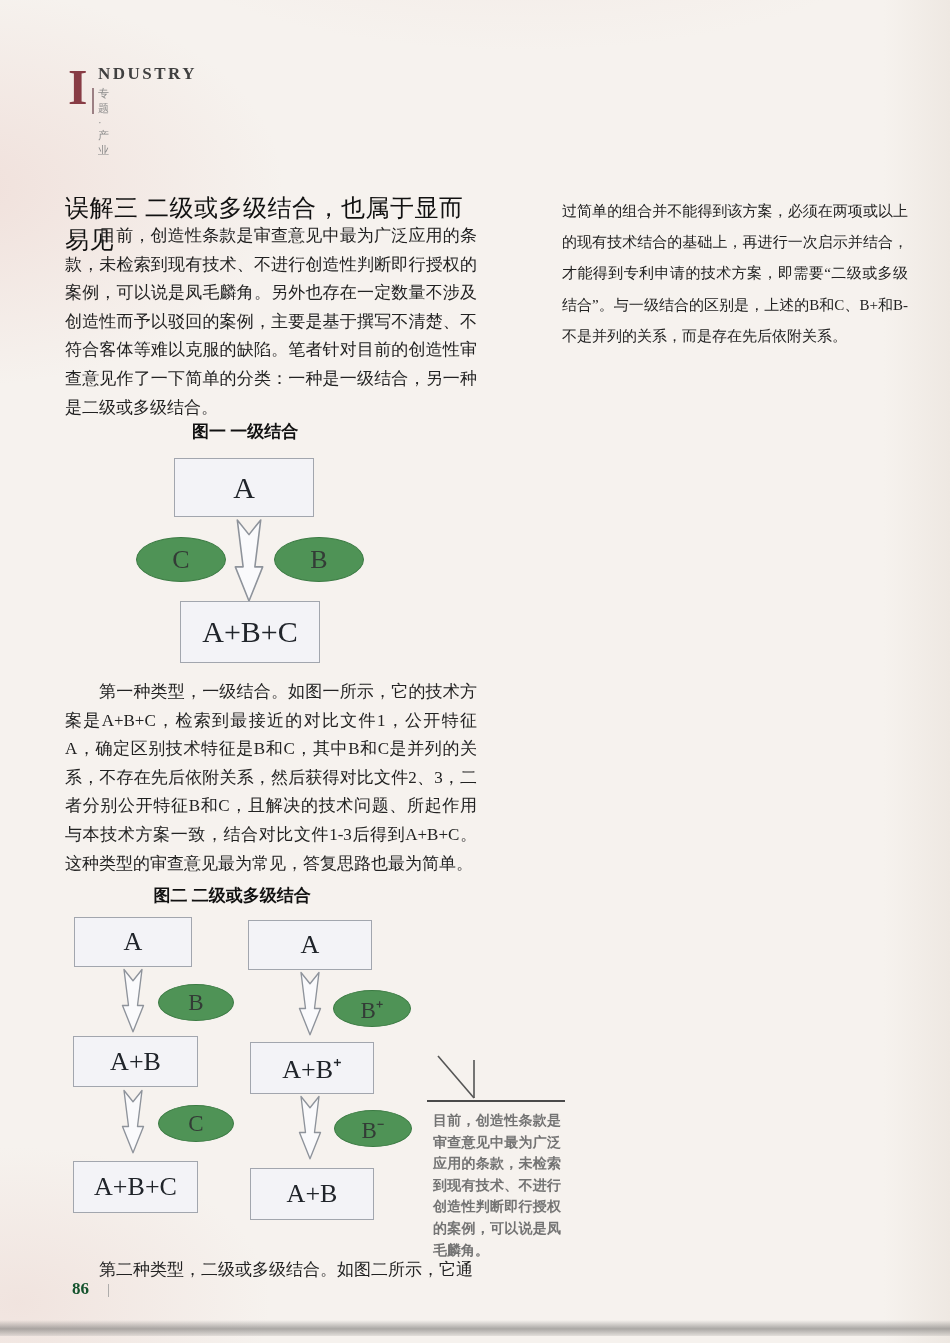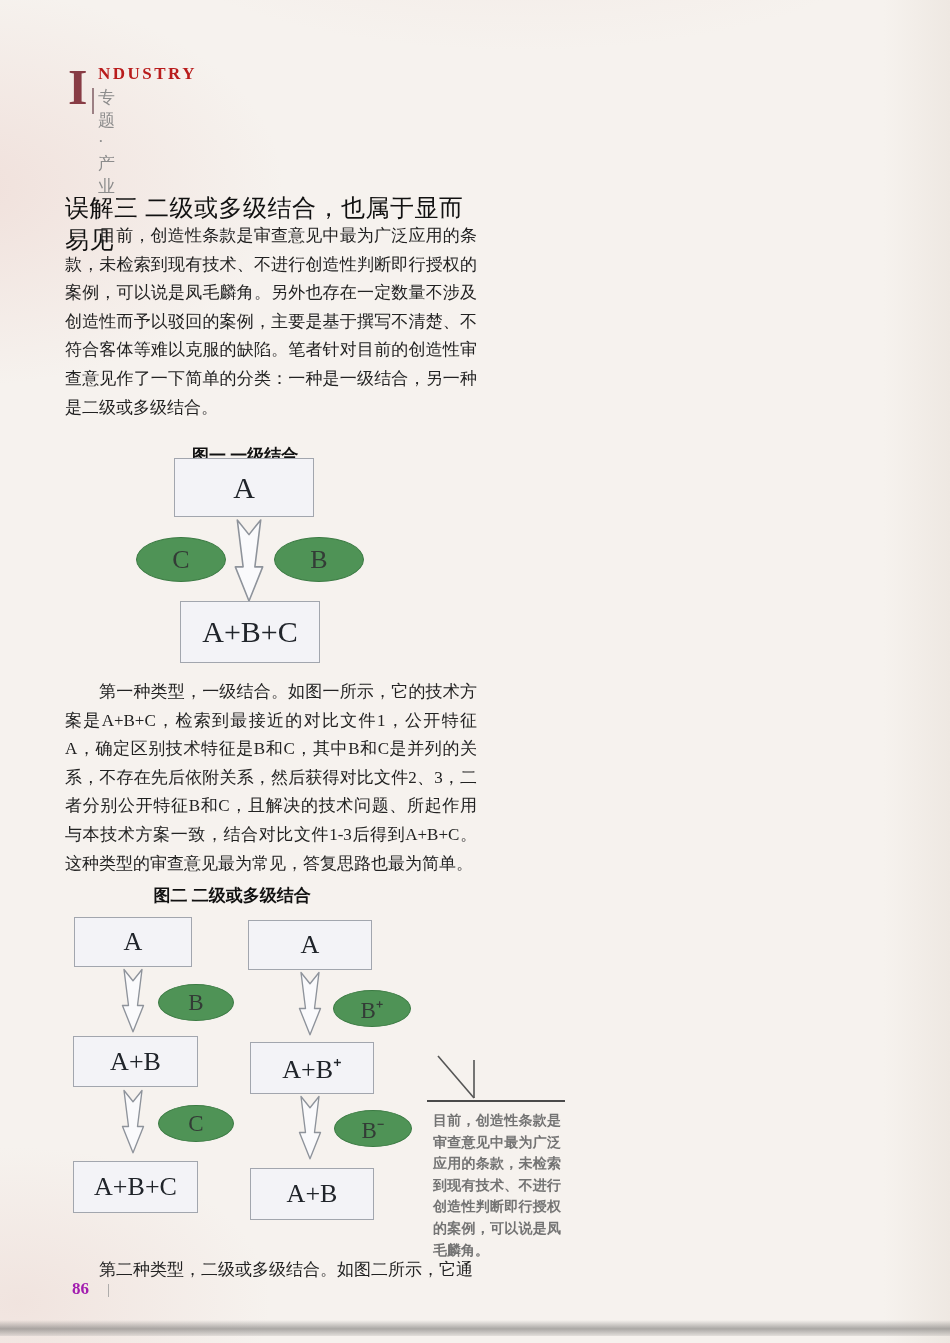--- a/index.html
+++ b/index.html
@@ -10,22 +10,22 @@
       radial-gradient(ellipse 420px 260px at 2% 97%, rgba(224,186,178,.26), transparent 60%),
       radial-gradient(ellipse 650px 220px at 55% -6%, rgba(224,192,186,.16), transparent 60%),
       linear-gradient(to right, #f6f2ee 93%, #eee8e2);
     font-family:"Liberation Serif","DejaVu Serif",serif;
     color:#252525;
   }
   .abs{position:absolute;}
   
   .dropcap{font-size:50px;line-height:1;font-weight:700;color:#883c45;}
   .hdr-rule{width:2px;background:#9c8084;}
-  .hdr-mag{font-size:17px;letter-spacing:2.5px;color:#b91c1c;font-weight:600;}
-  .hdr-sec{font-size:17px;letter-spacing:2px;color:#8c8c8c;}
+  .hdr-mag{font-size:17px;letter-spacing:2.5px;color:#404040;font-weight:600;}
+  .hdr-sec{font-size:11px;letter-spacing:2px;color:#8c8c8c;}
   
   .heading{font-size:24px;font-weight:400;color:#111;letter-spacing:.5px;}
   .body-l{font-size:17px;line-height:28.6px;text-align:justify;color:#222;}
   .body-r{font-size:15px;line-height:31.2px;text-align:justify;color:#222;}
   .body-l p,.body-r p{margin:0;text-indent:2em;}
   .body-r p.noindent{text-indent:0;}
   .figtitle{font-size:17px;font-weight:700;text-align:center;color:#111;}
   
   .fbox{position:absolute;background:#f3f3f7;border:1px solid #a2a6ae;
         display:flex;align-items:center;justify-content:center;
@@ -36,42 +36,42 @@
        display:flex;align-items:center;justify-content:center;
        font-family:"Liberation Serif",serif;color:#333c36;}
   .e1{font-size:26px;}
   .e2{font-size:23px;}
   .arrow-svg{position:absolute;}
   
   .pq-rule{height:2px;background:#4a4a4a;}
   .pq-text{font-size:14px;line-height:21.6px;font-weight:700;color:#737373;
            text-align:justify;font-family:"Liberation Sans",sans-serif;}
   
-  .pageno{font-size:17px;font-weight:700;color:#a21caf;}
+  .pageno{font-size:17px;font-weight:700;color:#14532d;}
   .pagediv{font-size:15px;color:#9a9a9a;font-weight:400;}
   .scanband{background:linear-gradient(to bottom, rgba(150,147,144,0) 0%,
             rgba(130,128,126,.65) 55%, rgba(190,187,184,.35) 100%);}
 </style>
 </head>
 <body>
 
 <div class="abs" style="left:68px;top:62px;">
   <span class="dropcap abs" style="left:0;top:0;">I</span>
   <div class="hdr-rule abs" style="left:24px;top:26px;height:26px;"></div>
   <div class="hdr-mag abs" style="left:30px;top:2px;">NDUSTRY</div>
   <div class="hdr-sec abs" style="left:30px;top:24px;">专题 · 产业</div>
 </div>
 
 <div class="abs heading" style="left:65px;top:192px;width:420px;">误解三 二级或多级结合，也属于显而易见</div>
 
 <div class="abs body-l" style="left:65px;top:222px;width:412px;">
   <p>目前，创造性条款是审查意见中最为广泛应用的条款，未检索到现有技术、不进行创造性判断即行授权的案例，可以说是凤毛麟角。另外也存在一定数量不涉及创造性而予以驳回的案例，主要是基于撰写不清楚、不符合客体等难以克服的缺陷。笔者针对目前的创造性审查意见作了一下简单的分类：一种是一级结合，另一种是二级或多级结合。</p>
 </div>
 
-<div class="abs figtitle" style="left:65px;top:444px;width:360px;text-align:center;">图一 一级结合</div>
+<div class="abs figtitle" style="left:65px;top:420px;width:360px;text-align:center;">图一 一级结合</div>
 
 <div class="fbox f1" style="left:174px;top:458px;width:138px;height:57px;">A</div>
 
 <svg class="arrow-svg" style="left:226px;top:518px;" width="46" height="86" viewBox="0 0 40 88">
   <polygon points="8,2 20,17 32,2 26,50 34,50 20,85 6,50 14,50" fill="#fafafc" stroke="#8e939b" stroke-width="1.6" stroke-linejoin="round"></polygon>
 </svg>
 
 <div class="ell e1" style="left:136px;top:537px;width:88px;height:43px;">C</div>
 <div class="ell e1" style="left:274px;top:537px;width:88px;height:43px;">B</div>
 
@@ -112,20 +112,21 @@
 </div>
 
 <svg class="arrow-svg" style="left:434px;top:1052px;" width="50" height="50" viewBox="0 0 50 50">
   <line x1="4" y1="4" x2="40" y2="46" stroke="#555" stroke-width="1.6"></line>
   <line x1="40" y1="8" x2="40" y2="46" stroke="#555" stroke-width="1.6"></line>
 </svg>
 <div class="abs pq-rule" style="left:427px;top:1100px;width:138px;"></div>
 <div class="abs pq-text" style="left:433px;top:1110px;width:128px;">目前，创造性条款是审查意见中最为广泛应用的条款，未检索到现有技术、不进行创造性判断即行授权的案例，可以说是凤毛麟角。</div>
 
 <div class="abs body-r" style="left:562px;top:196px;width:346px;">
+  <p class="noindent">过简单的组合并不能得到该方案，必须在两项或以上的现有技术结合的基础上，再进行一次启示并结合，才能得到专利申请的技术方案，即需要“二级或多级结合”。与一级结合的区别是，上述的B和C、B+和B-不是并列的关系，而是存在先后依附关系。</p>
 </div>
 
 <div class="abs" style="left:72px;top:1279px;">
   <span class="pageno">86</span>
   <span class="pagediv" style="margin-left:14px;">|</span>
 </div>
 
 <div class="abs scanband" style="left:0;top:1320px;width:950px;height:16px;"></div>
 
 </body></html>

